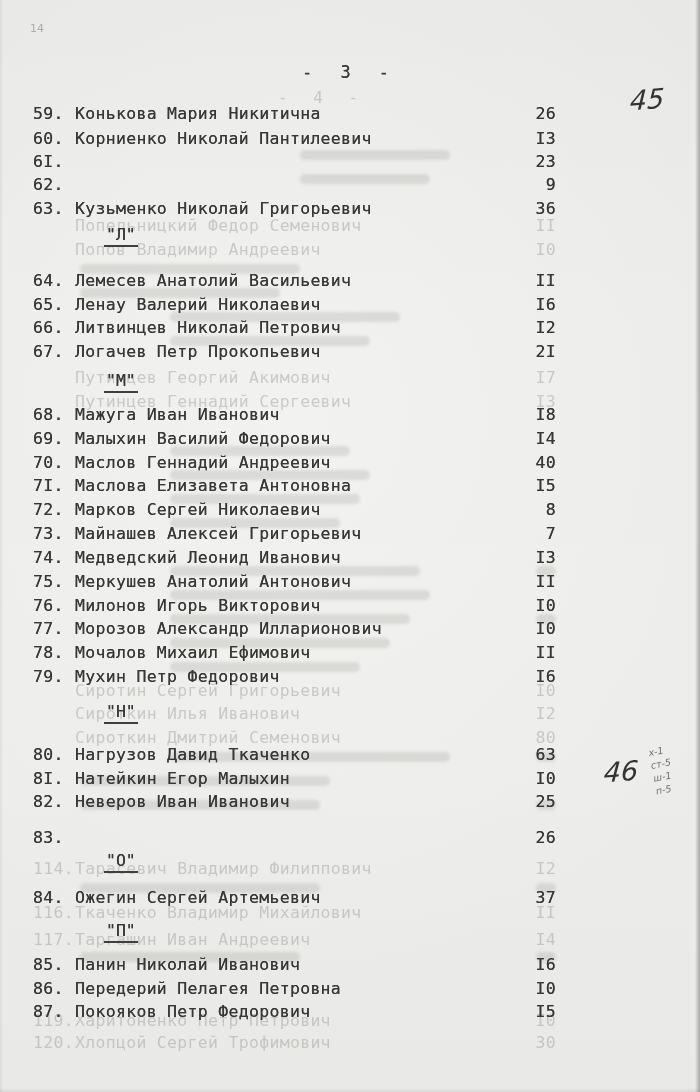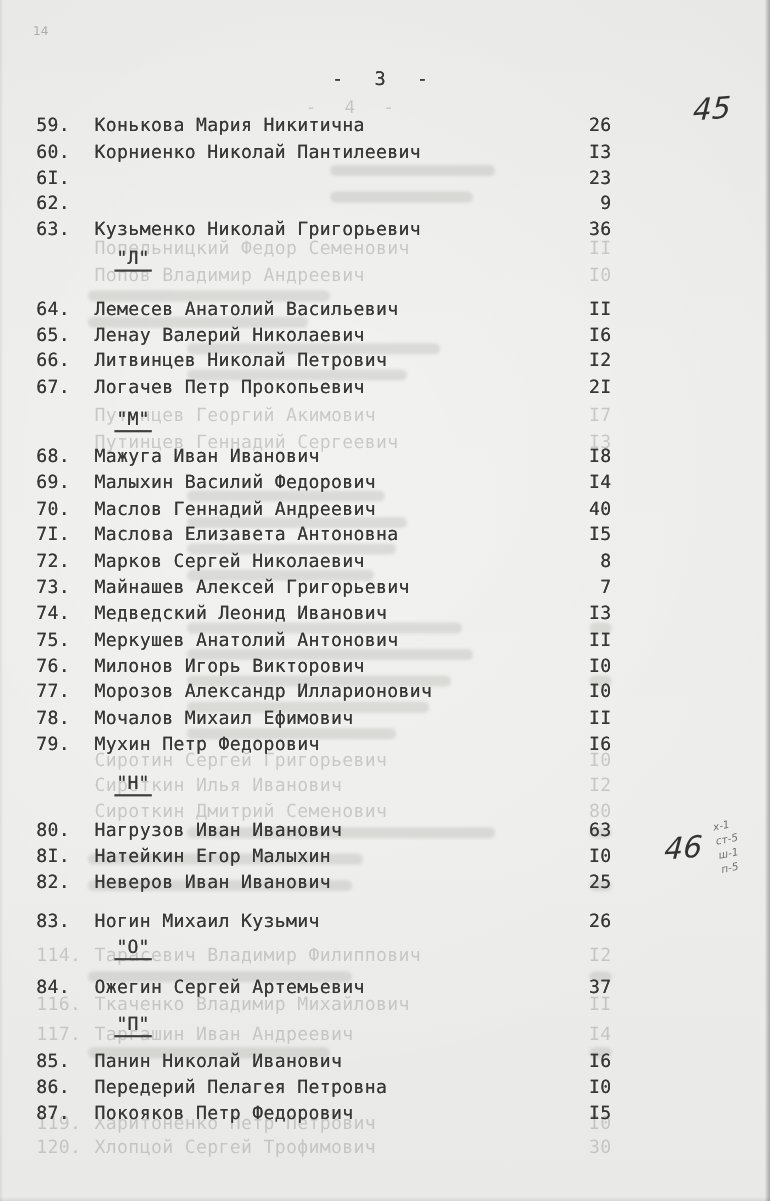--- a/index.html
+++ b/index.html
@@ -17,21 +17,21 @@
     background:linear-gradient(to right, rgba(0,0,0,0.07), rgba(0,0,0,0));}
   .edge-bottom{position:absolute;left:0;bottom:0;width:100%;height:4px;
     background:linear-gradient(to bottom, rgba(0,0,0,0), rgba(0,0,0,0.08));}
 
   .page-number{position:absolute;top:62px;left:0;width:700px;text-align:center;
     color:#3c3c3c;font-size:17px;letter-spacing:9px;text-shadow:0 0 0.5px #3c3c3c;}
 
   .row{position:absolute;left:0;width:100%;height:22px;color:#373735;
     font-size:16.5px;letter-spacing:0.3px;white-space:nowrap;text-shadow:0 0 0.5px rgba(40,40,40,0.8);}
   .row .num{position:absolute;left:33px;}
-  .row .name{position:absolute;left:86px;}
+  .row .name{position:absolute;left:75px;}
   .row .val{position:absolute;left:498px;width:58px;text-align:right;}
 
   .section{position:absolute;left:104px;color:#373735;font-size:16.5px;
     border-bottom:2px solid #3f3f3d;padding:0 2px 1px 2px;
     text-shadow:0 0 0.5px rgba(40,40,40,0.8);}
 
   .ghost-layer .row,.ghost-label{color:#8f8f8a;opacity:0.40;filter:blur(0.6px);text-shadow:none;}
   .ghost-label{position:absolute;top:88px;left:262px;width:120px;text-align:center;
     font-size:16px;letter-spacing:8px;}
   .smudge{position:absolute;height:10px;border-radius:5px;
@@ -246,36 +246,35 @@
         <span class="val">II</span>
       </div>
       <div class="row" style="top: 667px;">
         <span class="num">79.</span>
         <span class="name">Мухин Петр Федорович</span>
         <span class="val">I6</span>
       </div>
       <div class="section" style="top: 702px;">"Н"</div>
       <div class="row" style="top: 745px;">
         <span class="num">80.</span>
-        <span class="name">Нагрузов Иван Иванович</span>
+        <span class="name">Нагрузов Давид Ткаченко</span>
         <span class="val">63</span>
       </div>
       <div class="row" style="top: 769px;">
         <span class="num">8I.</span>
         <span class="name">Натейкин Егор Малыхин</span>
         <span class="val">I0</span>
       </div>
       <div class="row" style="top: 792px;">
         <span class="num">82.</span>
         <span class="name">Неверов Иван Иванович</span>
         <span class="val">25</span>
       </div>
       <div class="row" style="top: 816px; margin-top: 12px;">
         <span class="num">83.</span>
-        <span class="name">Ногин Михаил Кузьмич</span>
         <span class="val">26</span>
       </div>
       <div class="section" style="top: 851px;">"О"</div>
       <div class="row" style="top: 888px;">
         <span class="num">84.</span>
         <span class="name">Ожегин Сергей Артемьевич</span>
         <span class="val">37</span>
       </div>
       <div class="section" style="top: 921px;">"П"</div>
       <div class="row" style="top: 955px;">

